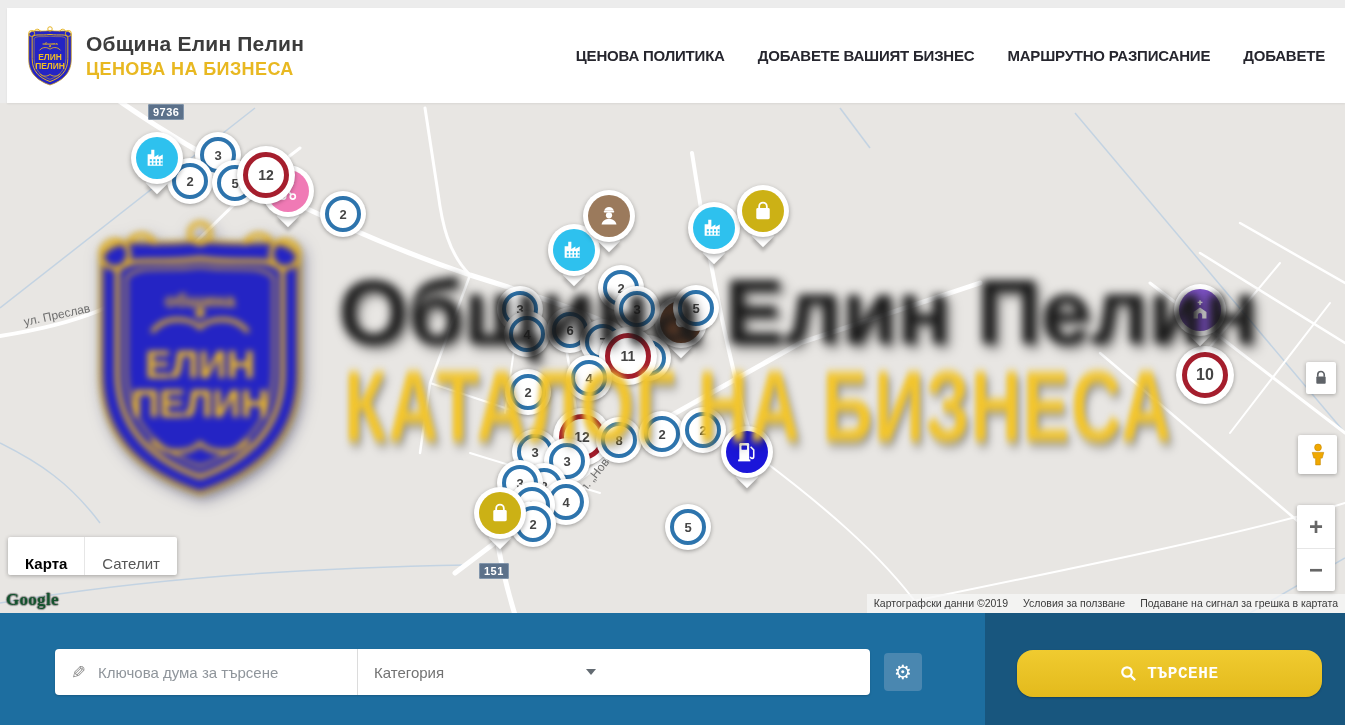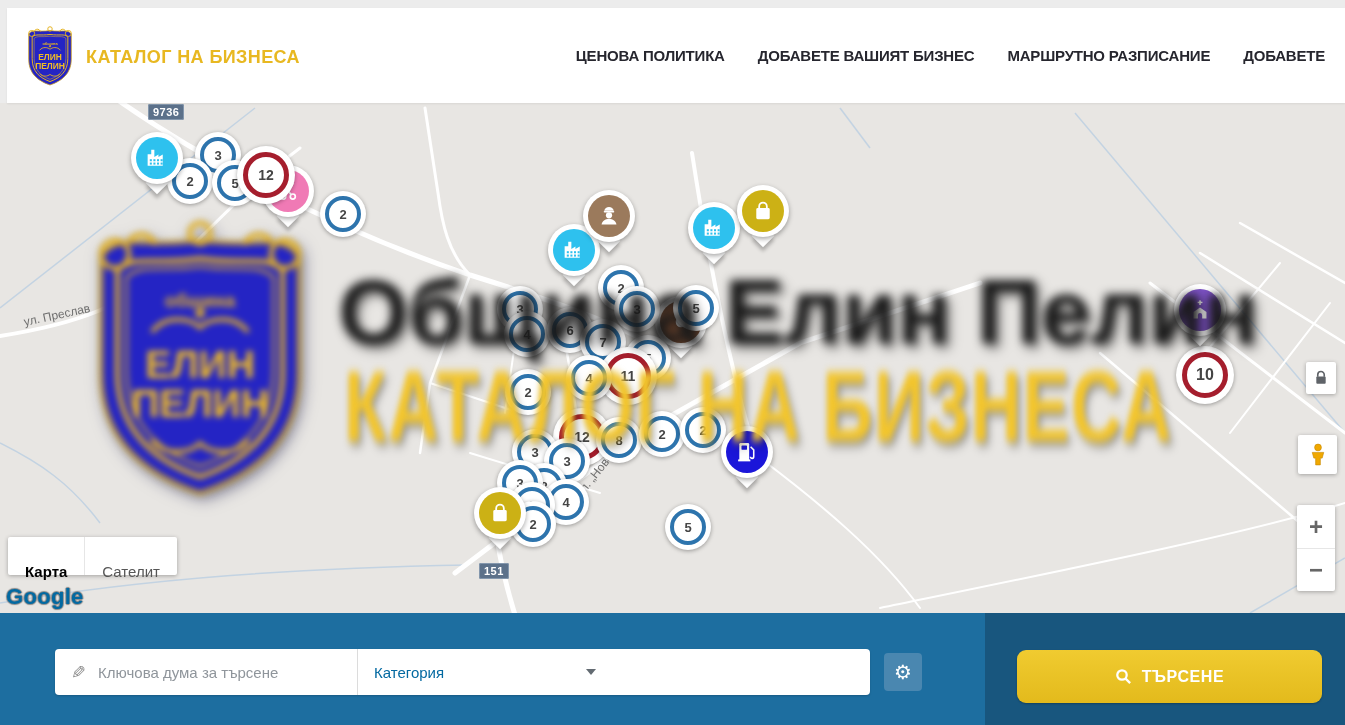--- a/index.html
+++ b/index.html
@@ -68,28 +68,29 @@
     left:344px; top:246px; font-size:100px; font-weight:bold; color:#f2c52d; letter-spacing:2px;
     transform:scaleX(.70); transform-origin:left top;
     filter:blur(4px); text-shadow:4px 5px 7px rgba(0,0,0,.4);
   }
 
   
   .maptype {
     position:absolute; left:8px; top:434px; height:38px; z-index:25; background:#fff;
     border-radius:2px; box-shadow:0 1px 4px rgba(0,0,0,.3); display:flex; align-items:stretch;
   }
-  .maptype .mtbtn { padding:16px 17px; line-height:38px; font-size:15px; cursor:pointer; }
+  .maptype .mtbtn { padding:8px 17px; line-height:38px; font-size:15px; cursor:pointer; }
   .maptype .active { font-weight:bold; color:#000; }
   .maptype .inactive { color:#565656; border-left:1px solid #e6e6e6; }
 
   .glogo {
-    position:absolute; left:6px; bottom:3px; z-index:25; font-size:22px; font-weight:bold; color:#0369a1;
+    position:absolute; left:6px; bottom:3px; z-index:25; font-size:17px; font-weight:bold; color:#14532d;
     letter-spacing:.3px; cursor:pointer;
     text-shadow:0 1px 1px #8b8b8b, 1px 0 1px #8b8b8b, -1px 0 1px #8b8b8b, 0 -1px 1px #8b8b8b;
+    font-family:Liberation Serif, serif;
   }
   .attrib {
     position:absolute; right:0; bottom:0; z-index:25; display:flex; gap:15px;
     font-size:10.5px; color:#3a3a3a; background:rgba(246,246,246,.78); padding:3px 7px 4px;
   }
   .attrib span { white-space:nowrap; }
   .attrib .link { cursor:pointer; }
 
   .ctrl {
     position:absolute; z-index:25; background:#fff; border-radius:2px;
@@ -108,35 +109,35 @@
   .bar-right { position:absolute; left:985px; top:0; width:360px; height:112px; background:#18567e; }
   .search-group {
     position:absolute; left:55px; top:36px; width:815px; height:46px; background:#fff;
     border-radius:4px; display:flex; align-items:stretch; box-shadow:0 1px 2px rgba(0,0,0,.18);
   }
   .sec { display:flex; align-items:center; position:relative; }
   .sec-keyword { width:302px; padding-left:16px; gap:12px; }
   .pencil { font-size:18px; color:#8c8c8c; transform:scaleX(-1); font-family:"DejaVu Sans",sans-serif; }
   .sec-keyword input { border:none; outline:none; font-size:15px; color:#555; width:230px; background:transparent; }
   .sec-keyword input::placeholder { color:#8f959b; opacity:1; }
-  .sec-select { border-left:1px solid #dcdcdc; padding:0 16px; font-size:15px; color:#0369a1; cursor:pointer; }
+  .sec-select { border-left:1px solid #dcdcdc; padding:0 16px; font-size:15px; color:#737373; cursor:pointer; }
   .sec-category { width:255px; }
   .sec-location { width:258px; }
   .dd-arrow { position:absolute; right:16px; top:50%; margin-top:-3px; width:0; height:0;
               border-left:5px solid transparent; border-right:5px solid transparent; border-top:6px solid #636b72; }
   .gear-btn {
     position:absolute; left:884px; top:40px; width:38px; height:38px; border-radius:4px;
     background:#4a87b0; color:#fff; display:flex; align-items:center; justify-content:center;
     font-size:20px; cursor:pointer; font-family:"DejaVu Sans",sans-serif;
   }
   .search-btn {
-    position:absolute; left:1017px; top:37px; width:305px; height:53px; border-radius:9px;
+    position:absolute; left:1017px; top:37px; width:305px; height:47px; border-radius:16px;
     background:linear-gradient(#f0cb30,#e3ba1c); box-shadow:0 1px 2px rgba(0,0,0,.25);
     display:flex; align-items:center; justify-content:center; gap:10px;
-    color:#fff; font-weight:bold; font-size:16px; letter-spacing:.6px; cursor:pointer;
+    color:#fff; font-weight:bold; font-size:16px; letter-spacing:.6px; cursor:pointer;font-family:Liberation Mono, monospace;
   }
 </style>
 </head>
 <body>
 
 <svg width="0" height="0" style="position:absolute">
   <defs>
     <g id="crest">
       <path d="M14 36 C30 14 52 30 100 22 C148 30 170 14 186 36 L186 138 C186 196 148 226 100 242 C52 226 14 196 14 138 Z" fill="#2424c4" stroke="#d8a81c" stroke-width="3"></path>
       <g fill="none" stroke="#e5b322" stroke-width="4">
@@ -155,21 +156,22 @@
     </g>
   </defs>
 </svg>
 
 <div class="header">
   <div class="logo-wrap">
     <svg width="50" height="62" viewBox="0 0 200 250">
         <use href="#crest"></use>
       </svg>
     <div class="site-title">
-      <span class="t2">КАТАЛОГ НА БИЗНЕСА</span>
+      <span class="t1">Община Елин Пелин</span>
+      <span class="t2">ЦЕНОВА НА БИЗНЕСА</span>
     </div>
   </div>
   <nav class="nav">
     <a href="#">ЦЕНОВА ПОЛИТИКА</a>
     <a href="#">ДОБАВЕТЕ ВАШИЯТ БИЗНЕС</a>
     <a href="#">МАРШРУТНО РАЗПИСАНИЕ</a>
     <a href="#">ДОБАВЕТЕ</a>
   </nav>
 </div>
 
@@ -243,21 +245,21 @@
       </div>
       <div class="cluster" style="width: 46px; height: 46px; left: 547px; top: 204px;">
         <div class="cluster-ring" style="width:36px;height:36px;border:4px solid #2d74ad;font-size:13px">6</div>
       </div>
       <div class="cluster" style="width: 46px; height: 46px; left: 580px; top: 216px;">
         <div class="cluster-ring" style="width:36px;height:36px;border:4px solid #2d74ad;font-size:13px">7</div>
       </div>
       <div class="cluster" style="width: 46px; height: 46px; left: 625px; top: 232px;">
         <div class="cluster-ring" style="width:36px;height:36px;border:4px solid #2d74ad;font-size:13px">5</div>
       </div>
-      <div class="cluster" style="width: 58px; height: 58px; left: 599px; top: 244px;">
+      <div class="cluster" style="width: 58px; height: 58px; left: 599px; top: 224px;">
         <div class="cluster-ring" style="width:46px;height:46px;border:5px solid #a51e2d;font-size:14px">11</div>
       </div>
       <div class="cluster" style="width: 46px; height: 46px; left: 566px; top: 252px;">
         <div class="cluster-ring" style="width:36px;height:36px;border:4px solid #2d74ad;font-size:13px">4</div>
       </div>
       <div class="cluster" style="width: 46px; height: 46px; left: 505px; top: 266px;">
         <div class="cluster-ring" style="width:36px;height:36px;border:4px solid #2d74ad;font-size:13px">2</div>
       </div>
       <div class="cluster" style="width: 58px; height: 58px; left: 553px; top: 305px;">
         <div class="cluster-ring" style="width:46px;height:46px;border:5px solid #a51e2d;font-size:14px">12</div>
@@ -437,20 +439,25 @@
     </svg>
   <div class="wm wm-line1">Община Елин Пелин</div>
   <div class="wm wm-line2">КАТАЛОГ НА БИЗНЕСА</div>
 
   <div class="maptype">
     <div class="mtbtn active">Карта</div>
     <div class="mtbtn inactive">Сателит</div>
   </div>
 
   <div class="glogo">Google</div>
+  <div class="attrib">
+    <span>Картографски данни ©2019</span>
+    <span class="link">Условия за ползване</span>
+    <span class="link">Подаване на сигнал за грешка в картата</span>
+  </div>
 
   <div class="ctrl lock-btn">
     <svg width="18" height="18" viewBox="0 0 20 20">
       <path d="M6.4 8.6V6.4a3.6 3.6 0 0 1 7.2 0v2.2" fill="none" stroke="#5f6368" stroke-width="1.8"></path>
       <rect x="4.8" y="8.4" width="10.4" height="8" rx="1" fill="#5f6368"></rect>
     </svg>
   </div>
   <div class="ctrl pegman-btn">
     <svg width="26" height="26" viewBox="0 0 20 20">
       <circle cx="10" cy="4.2" r="2.6" fill="#f0a800" stroke="#c98a00" stroke-width=".5"></circle>

